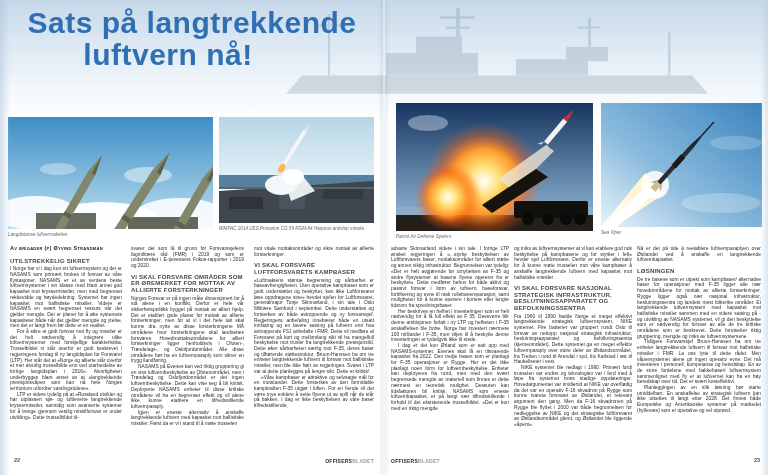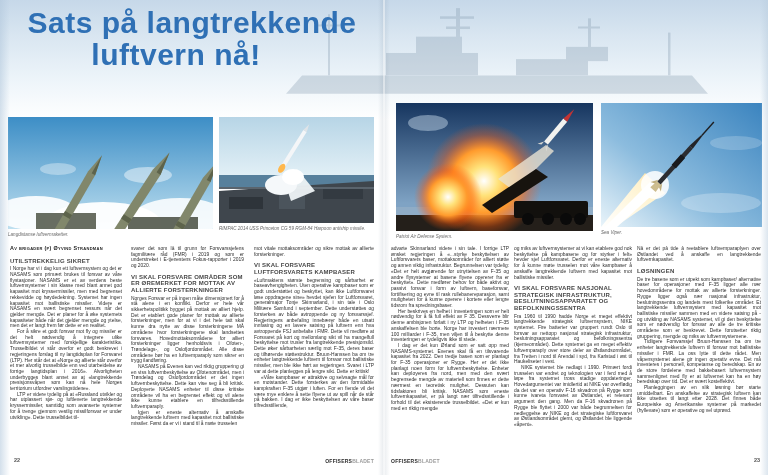--- a/index.html
+++ b/index.html
@@ -15,21 +15,21 @@
     background:linear-gradient(270deg,rgba(186,205,222,.5),rgba(255,255,255,0)); }
   .gutter { position:absolute; left:378px; top:0; width:12px; height:475px;
     background:linear-gradient(90deg,rgba(110,130,150,0) 0%,rgba(110,130,150,.14) 42%,rgba(255,255,255,.95) 50%,rgba(110,130,150,.12) 58%,rgba(110,130,150,0) 100%); }
 
   .ship-bg { position:absolute; left:268px; top:2px; width:478px; height:104px; opacity:.3; }
   .ship-bg svg { width:100%; height:100%; display:block; }
 
   .title-l1 { position:absolute; top:6px; left:0; width:384px; text-align:center;
     font-size:30px; font-weight:700; letter-spacing:.5px; color:#2f70b5; }
   .title-l2 { position:absolute; top:38px; left:0; width:336px; text-align:center;
-    font-size:30px; font-weight:700; letter-spacing:.5px; color:#2f70b5;margin-left:8px; }
+    font-size:30px; font-weight:700; letter-spacing:.5px; color:#2f70b5; }
   .subtitle { position:absolute; top:73px; left:22px; width:340px; text-align:center;
     font-size:7.4px; line-height:9.2px; font-weight:700; color:#51555d; }
 
   .photo { position:absolute; overflow:hidden; }
   .photo svg { display:block; width:100%; height:100%; }
   .caption { position:absolute; font-size:4.6px; font-style:italic; color:#686868; }
 
   .col { position:absolute; top:246px; height:208px; overflow:hidden;
     font-size:4.9px; line-height:5.7px; color:#2d2d2d; text-align:justify; }
   .col p { margin:0; }

